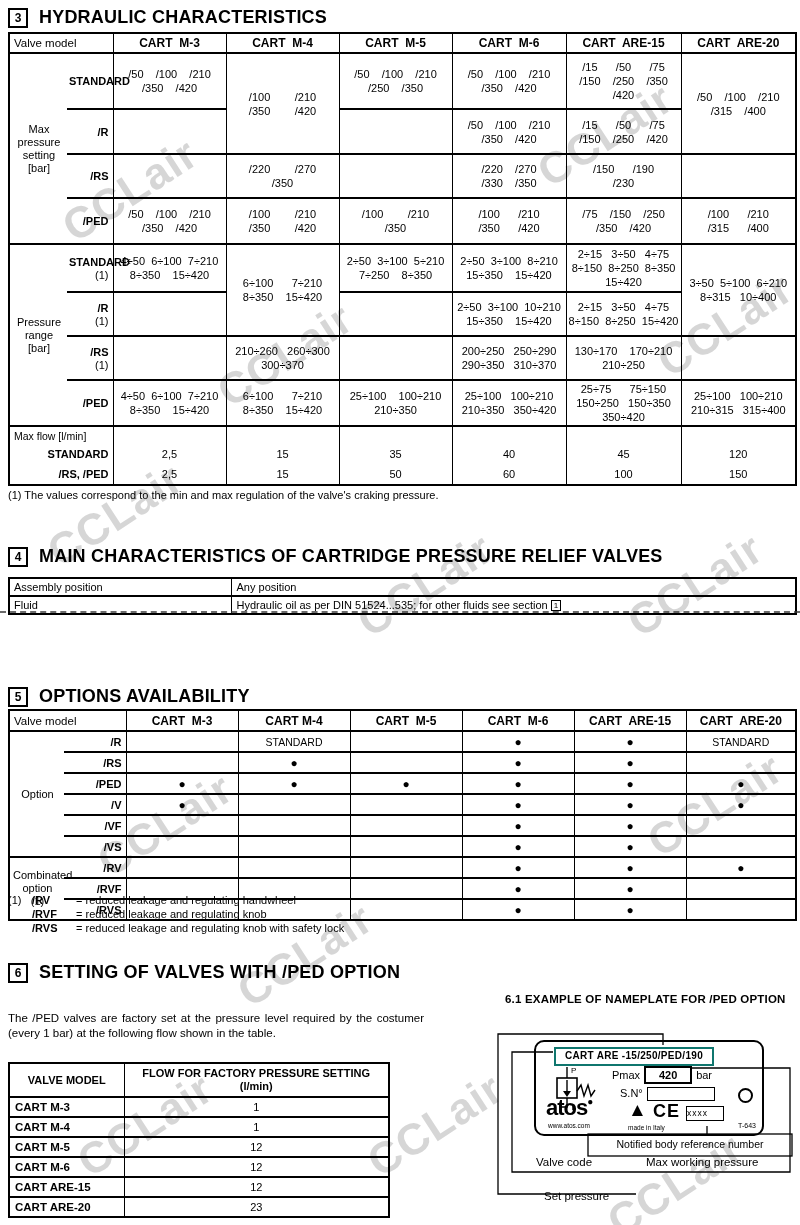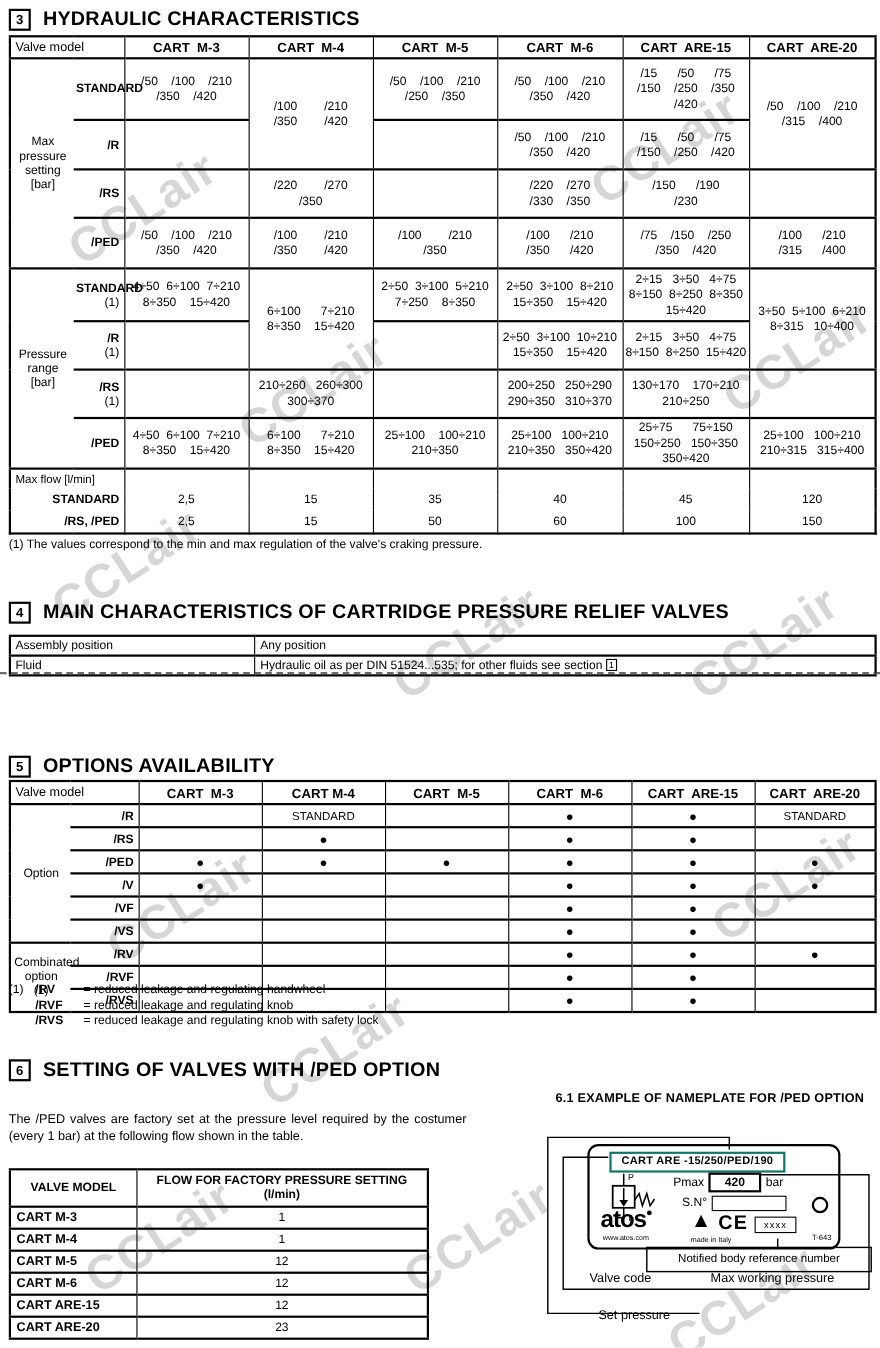--- a/index.html
+++ b/index.html
@@ -58,21 +58,21 @@
      line-height:14px;text-align:center}
   #np .snrow{position:absolute;left:84px;top:45px;display:flex;align-items:flex-start;gap:4px;font-size:11px}
   #np .snbox{width:66px;height:12px;border:1.5px solid #000}
   #np .hole{position:absolute;left:202px;top:46px;width:11px;height:11px;border:2px solid #000;border-radius:50%}
   #np .logo{position:absolute;left:10px;top:53px;font-size:22px;font-weight:700;letter-spacing:-1px}
   #np .logodot{font-size:10px;vertical-align:10px}
   #np .web{position:absolute;left:12px;top:80px;font-size:6.5px}
   #np .tri{position:absolute;left:92px;top:58px;font-size:19px;line-height:19px}
   #np .ce{position:absolute;left:117px;top:59px;font-size:18px;font-weight:bold;letter-spacing:1px}
   #np .xbox{position:absolute;left:150px;top:64px;width:36px;height:13px;border:1.5px solid #000;
-     font-size:8.5px;line-height:13px;text-align:center;letter-spacing:1px}
+     font-size:8.5px;line-height:13px;letter-spacing:1px}
   #np .made{position:absolute;left:92px;top:82px;font-size:6.5px}
   #np .tcode{position:absolute;right:6px;top:80px;font-size:7px}
   #np .lab{position:absolute;font-size:11.5px;white-space:nowrap;z-index:4}
   #np .notif{position:absolute;left:104px;top:110px;width:196px;text-align:center;font-size:10.5px;z-index:4}
   
   #fold{position:absolute;left:0;top:611px;width:800px;border-top:2px dashed #3a3a3a;opacity:.75;z-index:4}
 </style>
 </head>
 <body>
 

